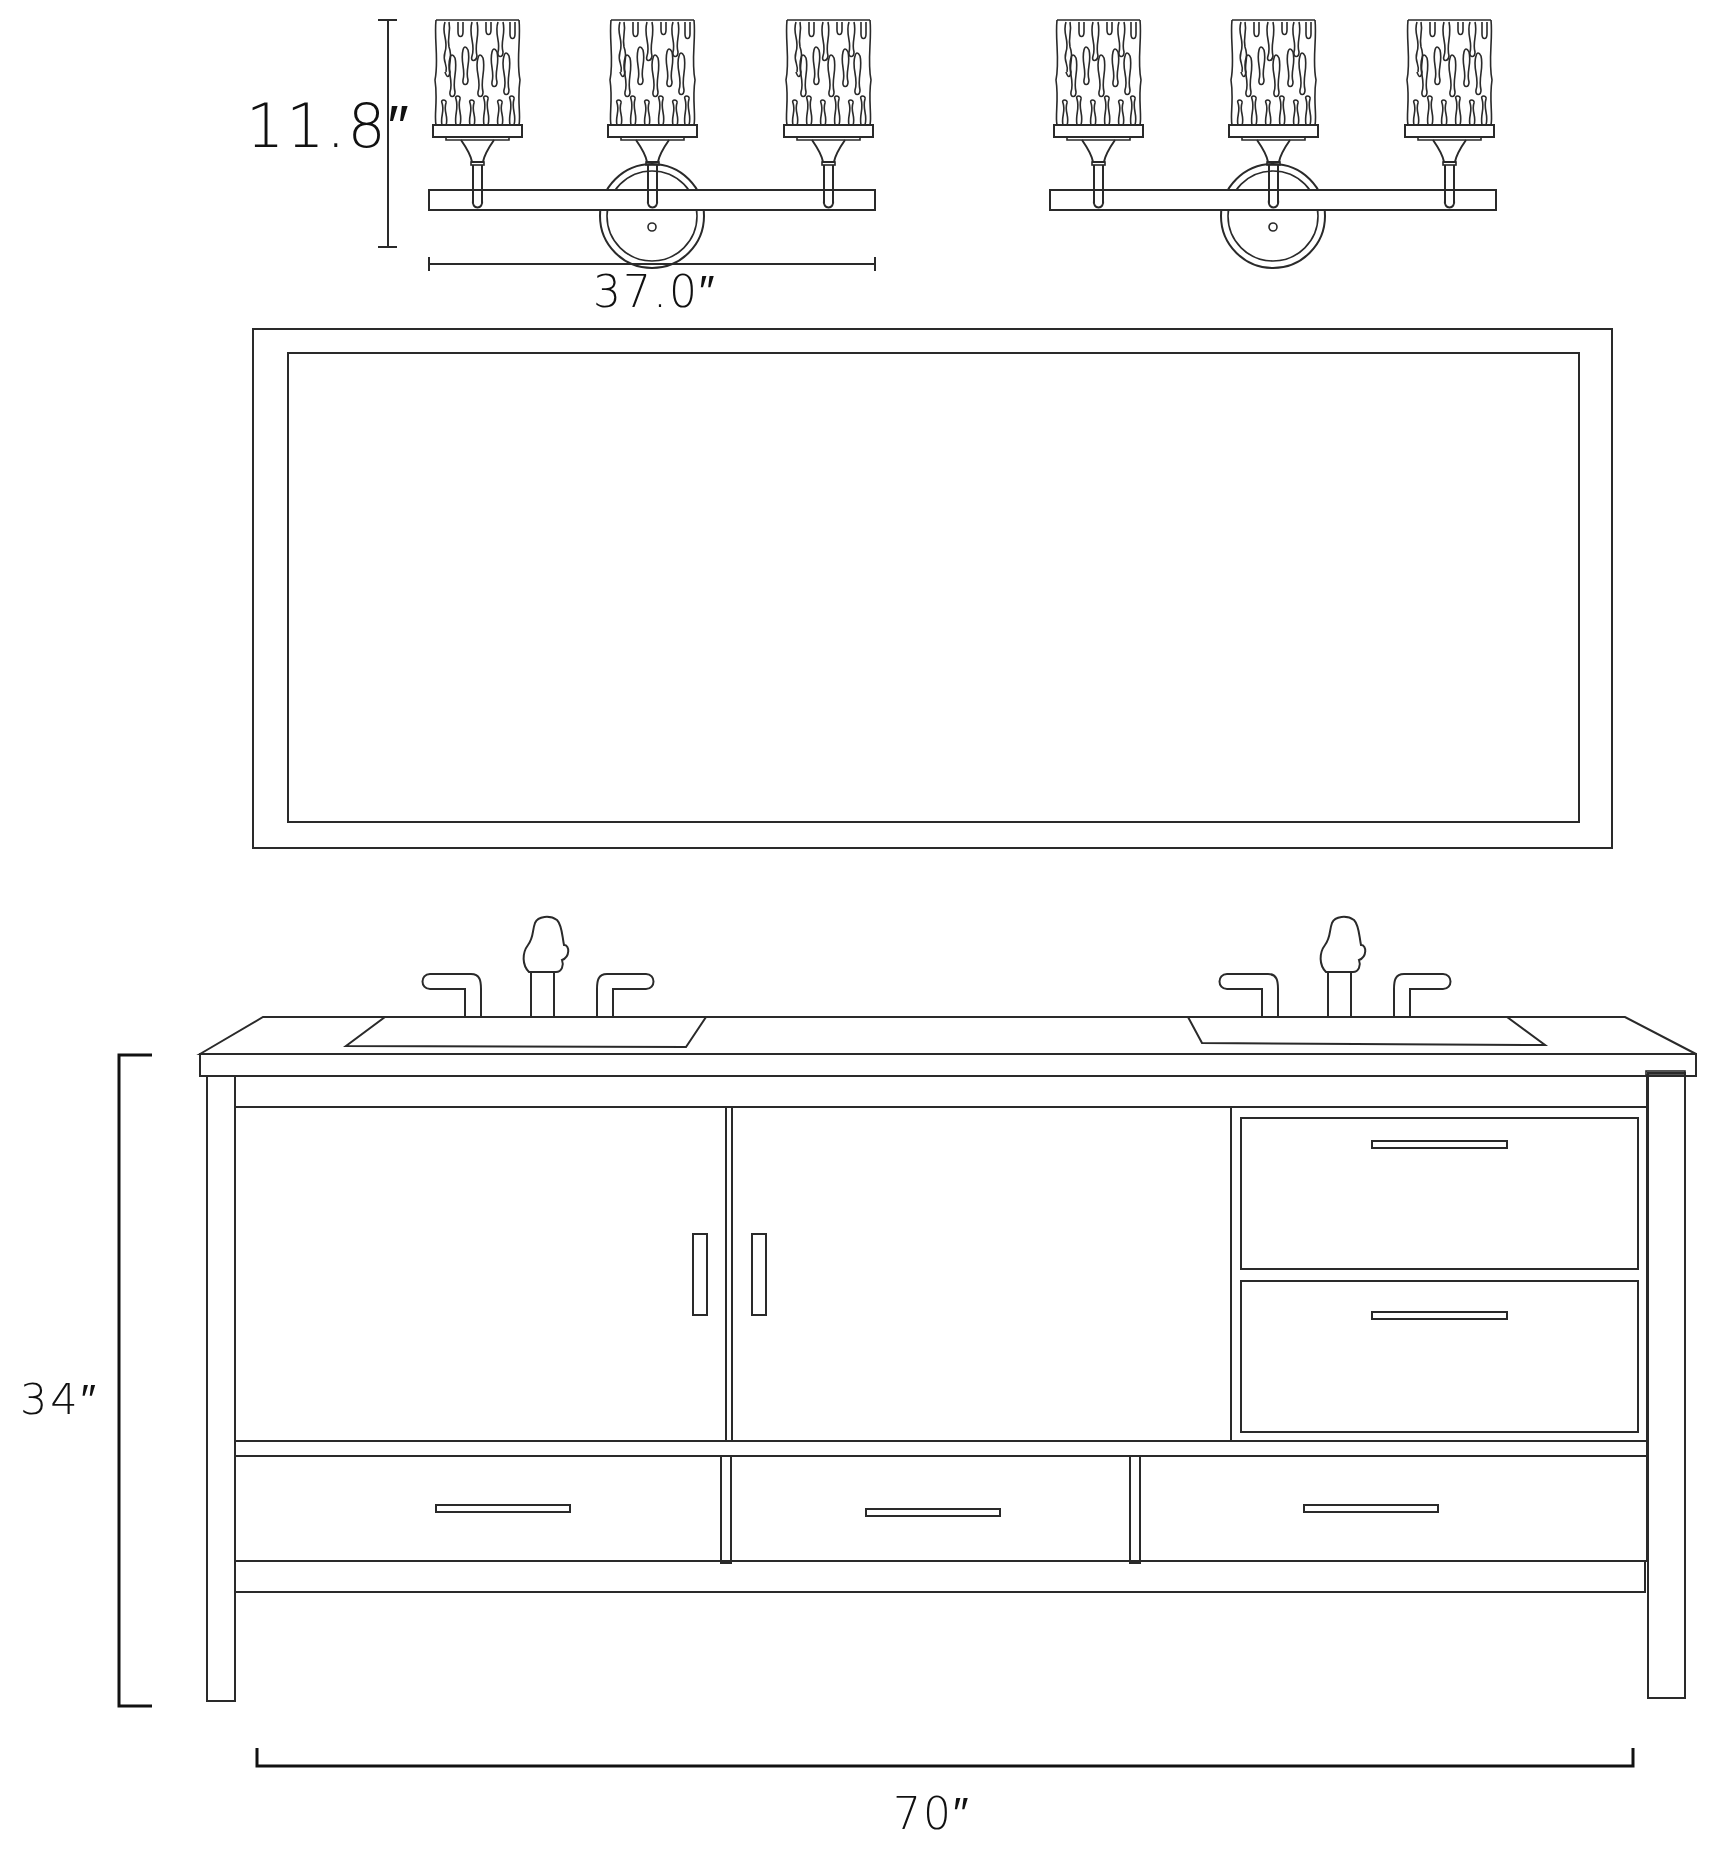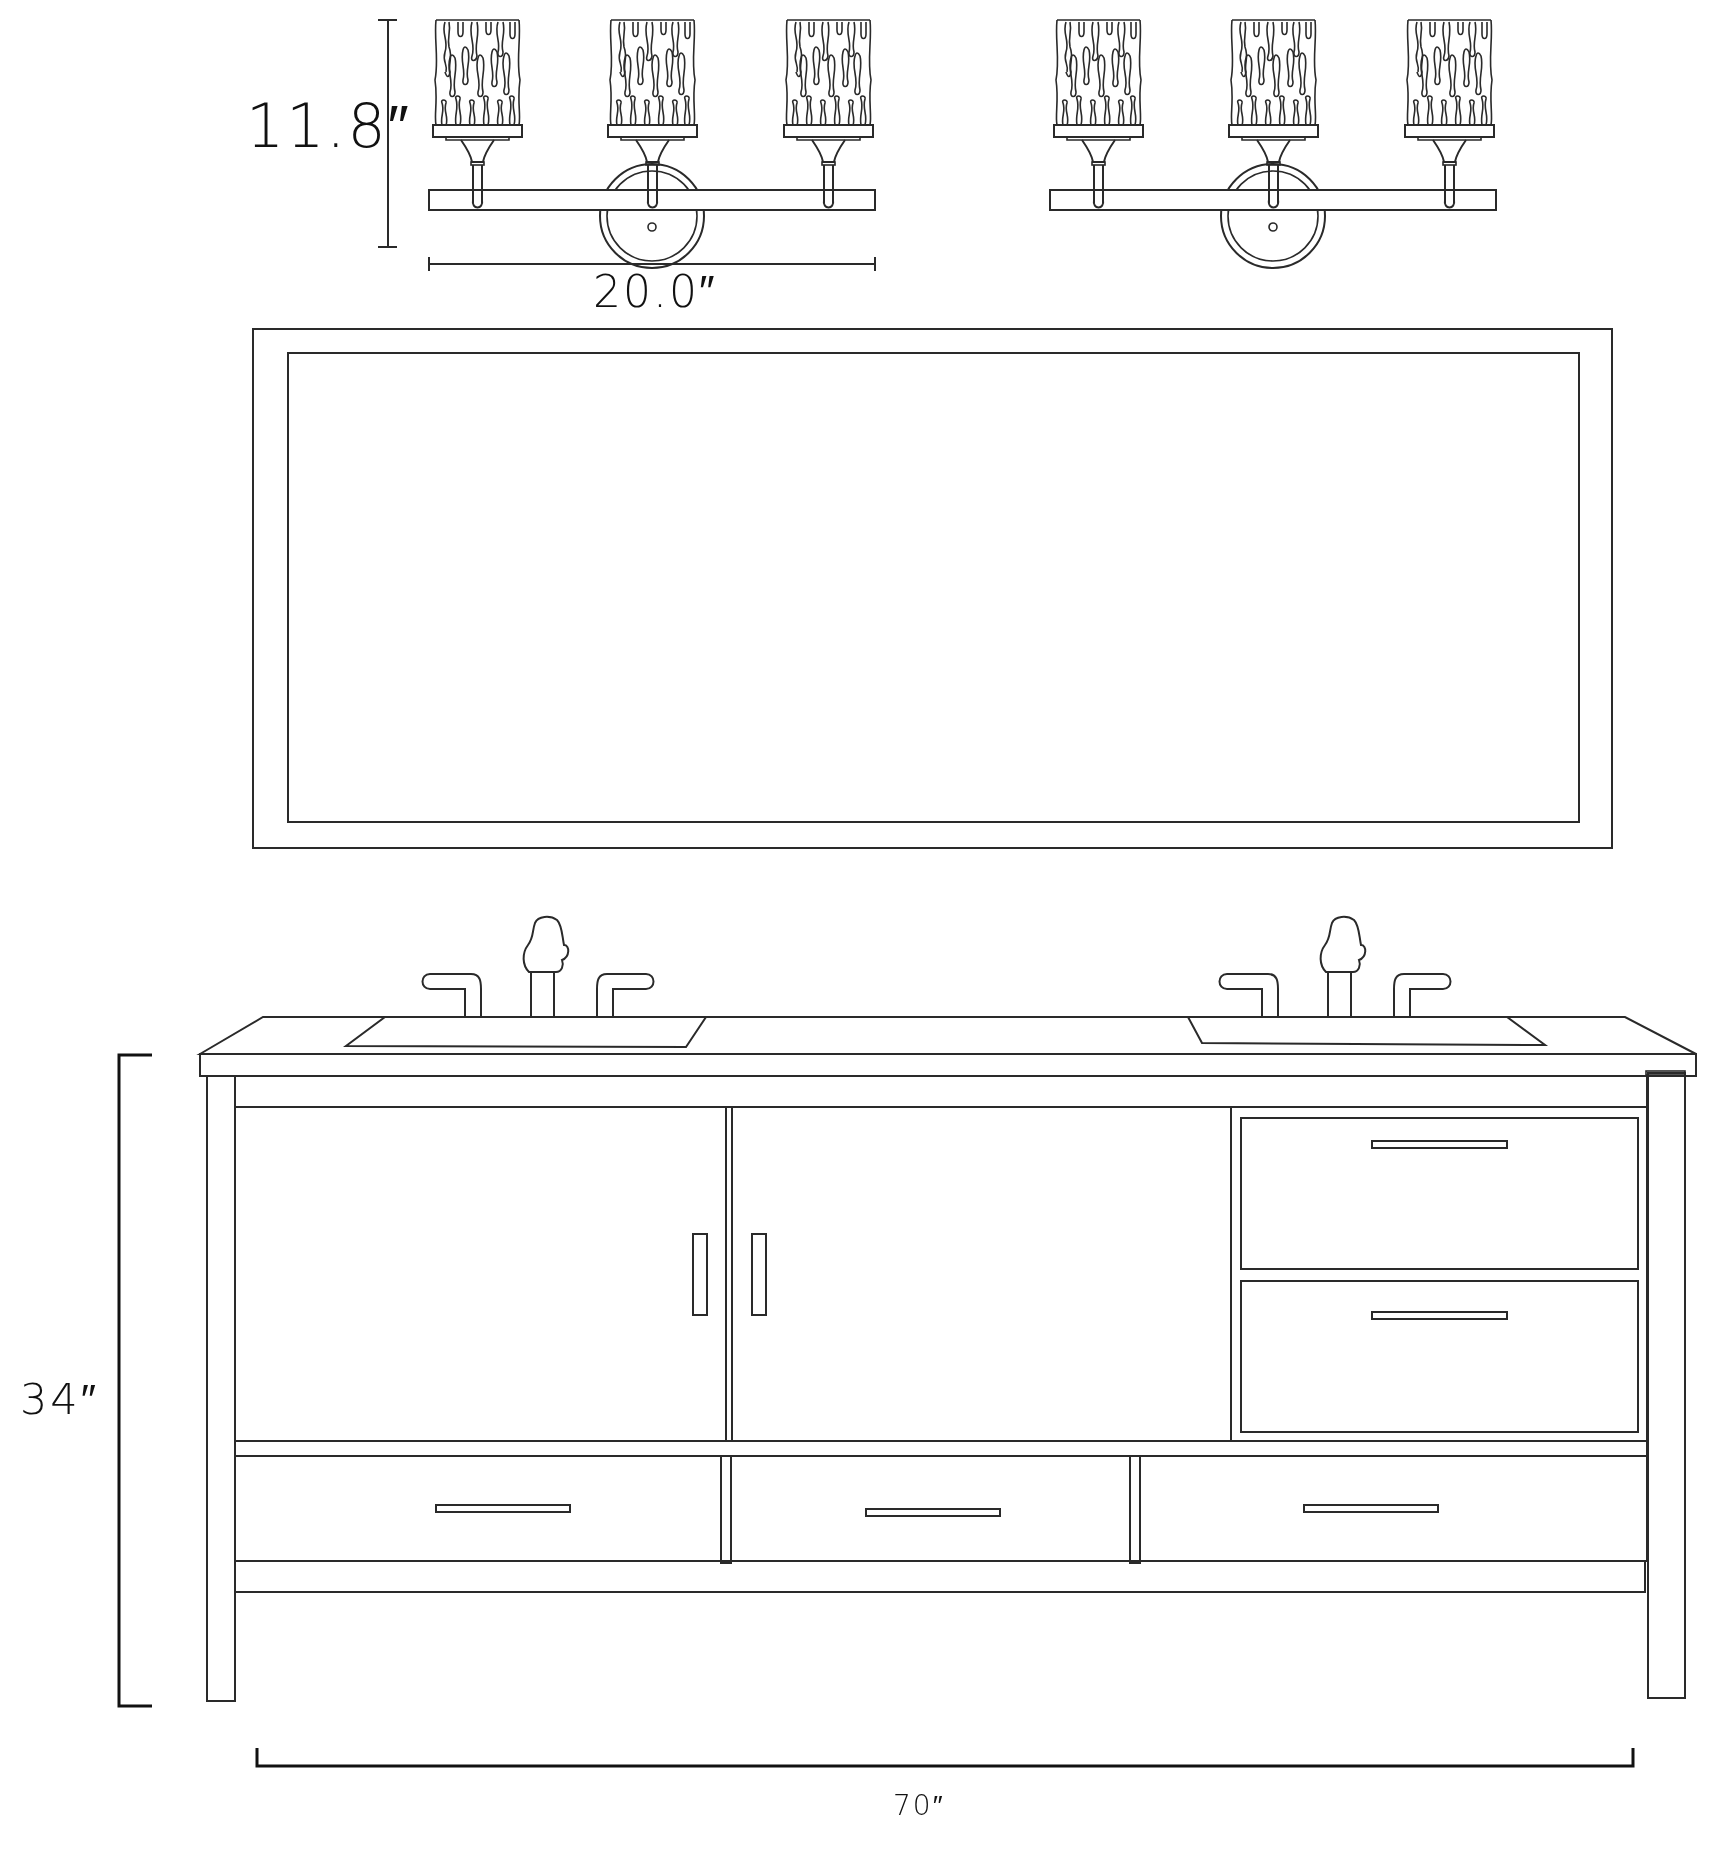--- a/index.html
+++ b/index.html
@@ -140,15 +140,15 @@
   <g>
     <path class="ln-bold" d="M152,1055 L119,1055 L119,1706 L152,1706"></path>
   </g>
 
   <g>
     <path class="ln-bold" d="M257,1748 L257,1766 L1633,1766 L1633,1748"></path>
   </g>
 </svg>
 
 <div class="dim-label" style="left:246px; top:96px; font-size:60px;">11.8″</div>
-<div class="dim-label" style="left:593px; top:270px; font-size:44px;">20.0″</div>
+<div class="dim-label" style="left:593px; top:270px; font-size:44px;">37.0″</div>
 <div class="dim-label" style="left:20px; top:1378px; font-size:43px; letter-spacing:3px;">34″</div>
-<div class="dim-label" style="left:893px; top:1792px; font-size:28px;">70″</div>
+<div class="dim-label" style="left:893px; top:1792px; font-size:44px;">70″</div>
 
 </body></html>

